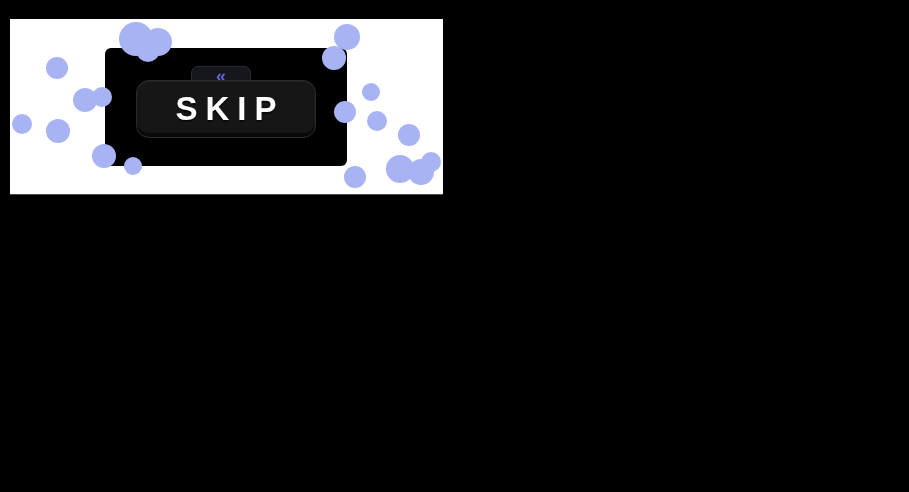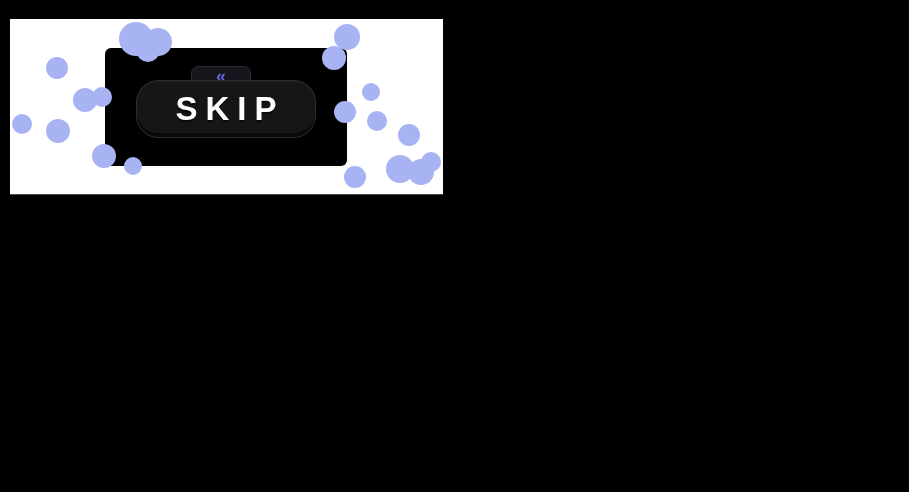--- a/index.html
+++ b/index.html
@@ -52,21 +52,21 @@
     line-height: 1;
     transform: translateY(-1px);
   }
   
   .skip-button {
     position: absolute;
     left: 31px; top: 32px;
     width: 180px; height: 58px;
     background: #161616;
     border: 1px solid #2c2c2c;
-    border-radius: 22px;
+    border-radius: 13px;
     box-sizing: border-box;
     display: flex;
     align-items: center;
     justify-content: center;
     cursor: pointer;
     box-shadow: inset 0 -4px 0 rgba(0,0,0,0.55), inset 0 1px 0 rgba(255,255,255,0.05);
   }
   .skip-label {
     color: #ffffff;
     font-weight: bold;

